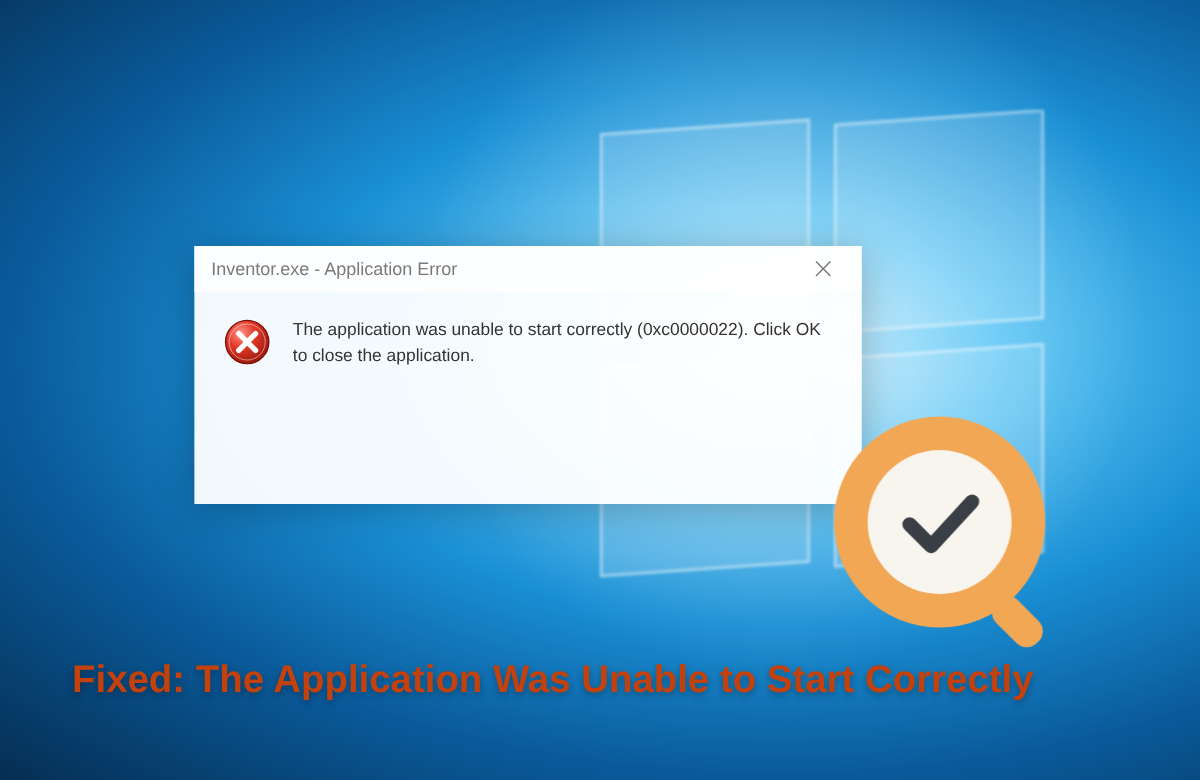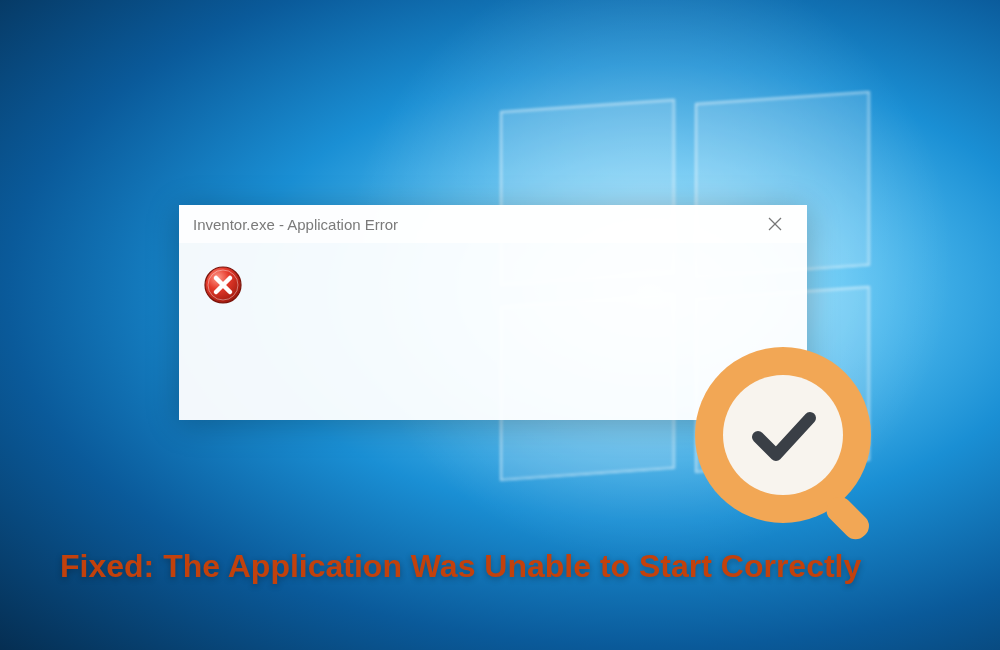--- a/index.html
+++ b/index.html
@@ -36,27 +36,26 @@
     }
     .windows-logo .p1 { top: 0; left: 0; width: 175px; height: 175px; transform: skewY(-4deg); }
     .windows-logo .p2 { top: -8px; left: 195px; width: 175px; height: 175px; transform: skewY(-4deg); }
     .windows-logo .p3 { top: 195px; left: 0; width: 175px; height: 175px; transform: skewY(-4deg); }
     .windows-logo .p4 { top: 187px; left: 195px; width: 175px; height: 175px; transform: skewY(-4deg); }
 
     .dialog {
       position: absolute;
       top: 205px;
       left: 162px;
-      width: 628px;
+      width: 556px;
       height: 215px;
       background: rgba(255,255,255,0.95);
       box-shadow: 0 4px 30px rgba(0,0,0,0.25);
       display: flex;
       flex-direction: column;
-      margin-left: 17px;
     }
     .titlebar {
       height: 38px;
       display: flex;
       align-items: center;
       justify-content: space-between;
       padding: 0 12px 0 14px;
       background: rgba(255,255,255,0.8);
     }
     .titlebar-title {
@@ -142,20 +141,21 @@
           </radialGradient>
         </defs>
         <circle cx="20" cy="20" r="18" fill="url(#rg)" stroke="#7a140b" stroke-width="1.2"></circle>
         <circle cx="20" cy="20" r="15" fill="none" stroke="rgba(255,255,255,0.5)" stroke-width="0.8"></circle>
         <g stroke="#fff" stroke-width="4.5" stroke-linecap="round">
           <line x1="13" y1="13" x2="27" y2="27"></line>
           <line x1="27" y1="13" x2="13" y2="27"></line>
         </g>
       </svg>
     </div>
+    <div class="error-msg">The application was unable to start correctly (0xc0000022). Click OK to close the application.</div>
   </div>
 </div>
 
 <div class="magnifier-badge">
   <svg viewBox="0 0 210 210">
     <circle cx="95" cy="95" r="88" fill="#f2a755"></circle>
     <circle cx="95" cy="95" r="60" fill="#f8f4ee"></circle>
     <path d="M 70 97 L 88 115 L 122 78" fill="none" stroke="#3a3f46" stroke-width="12" stroke-linecap="round" stroke-linejoin="round"></path>
     <rect x="152" y="152" width="48" height="26" rx="12" fill="#f2a755" transform="rotate(45 152 152)"></rect>
   </svg>

